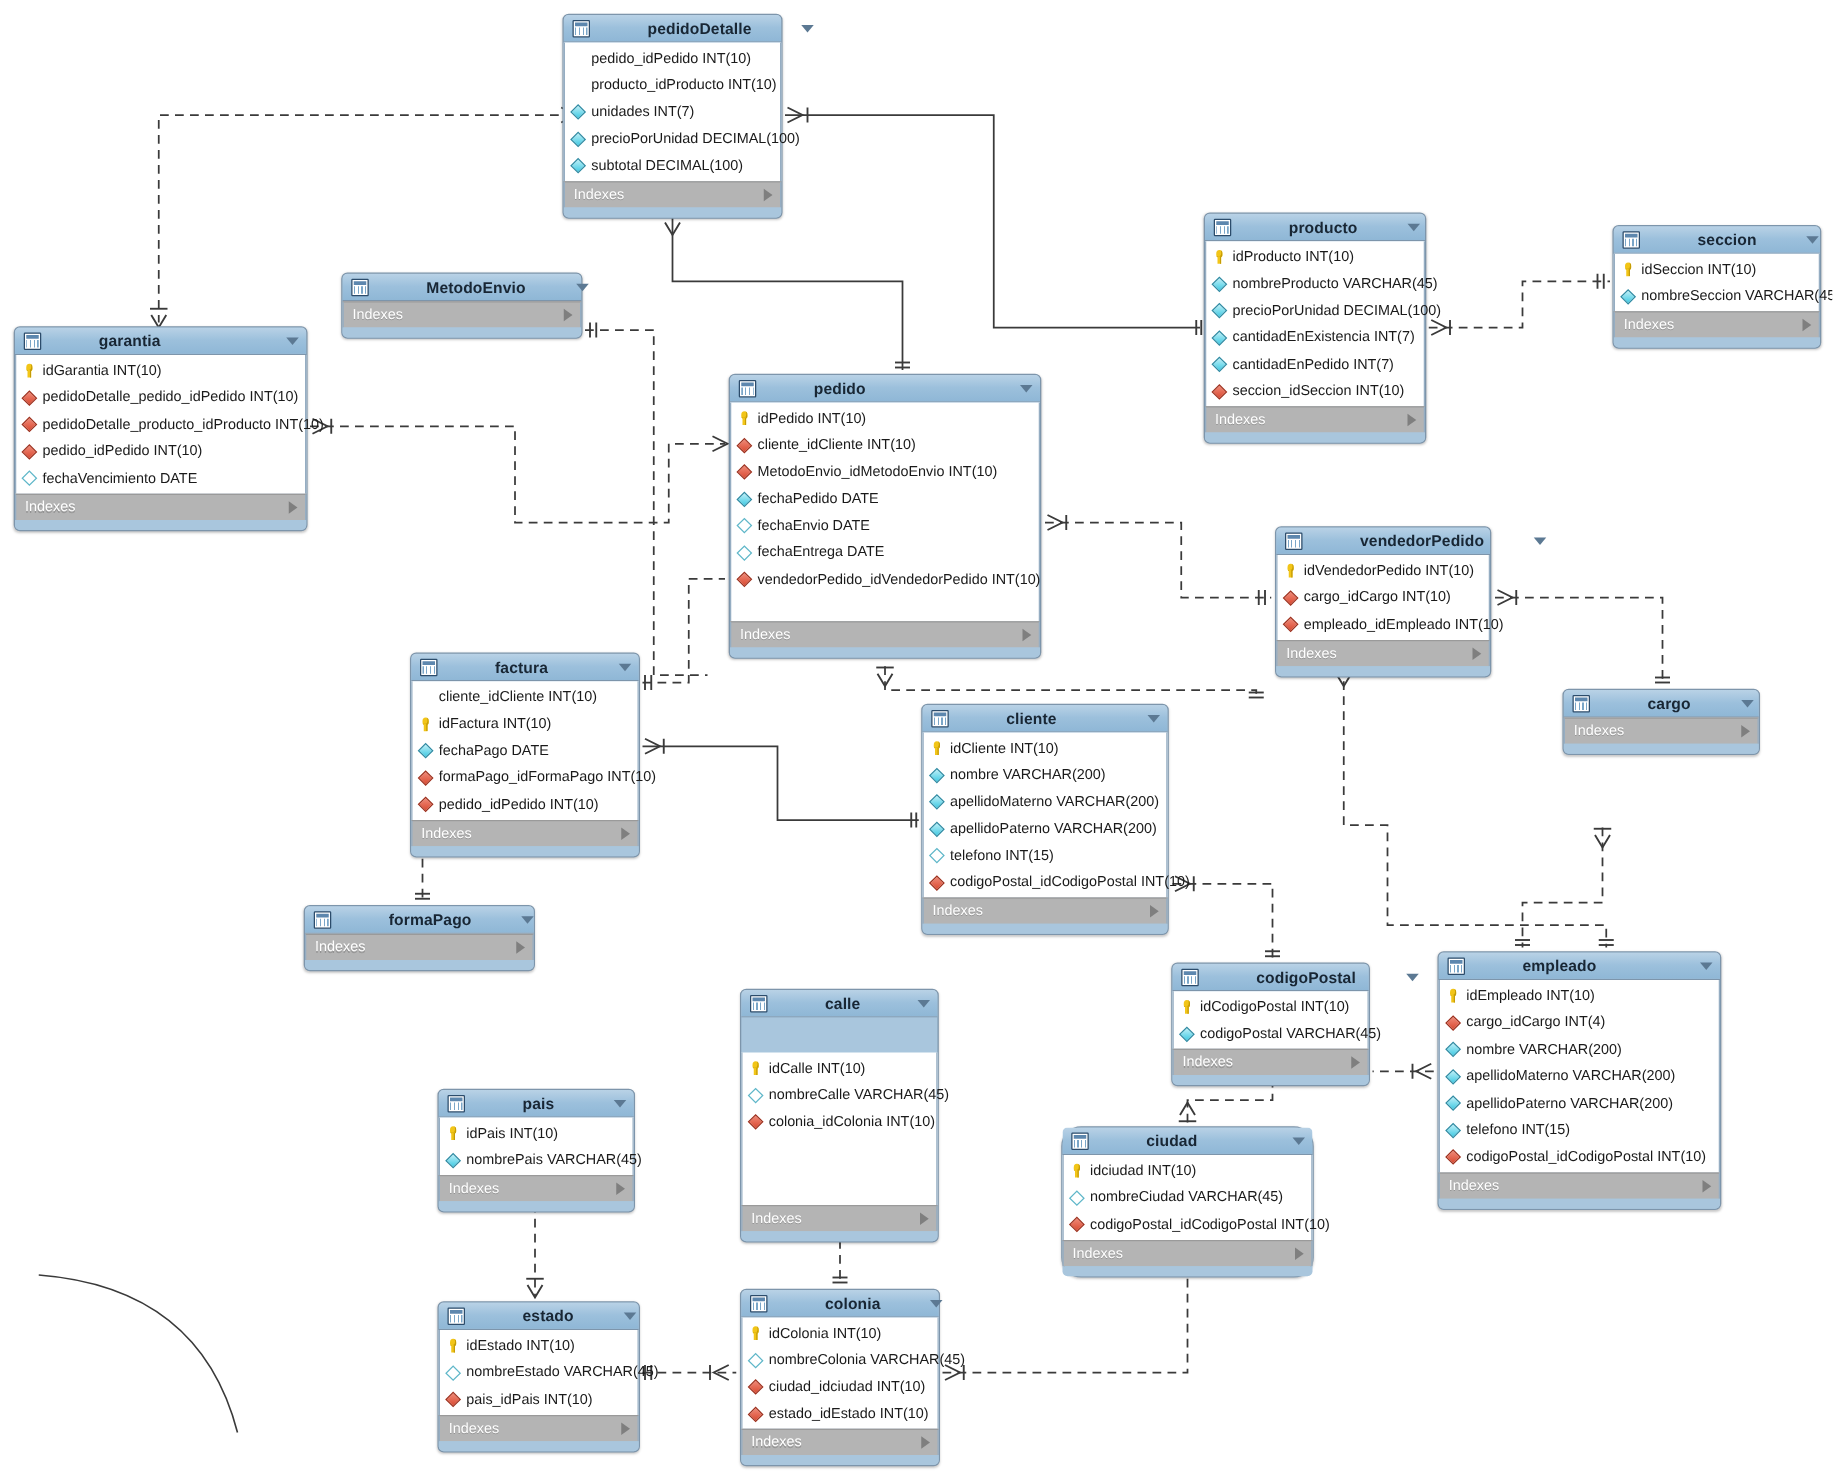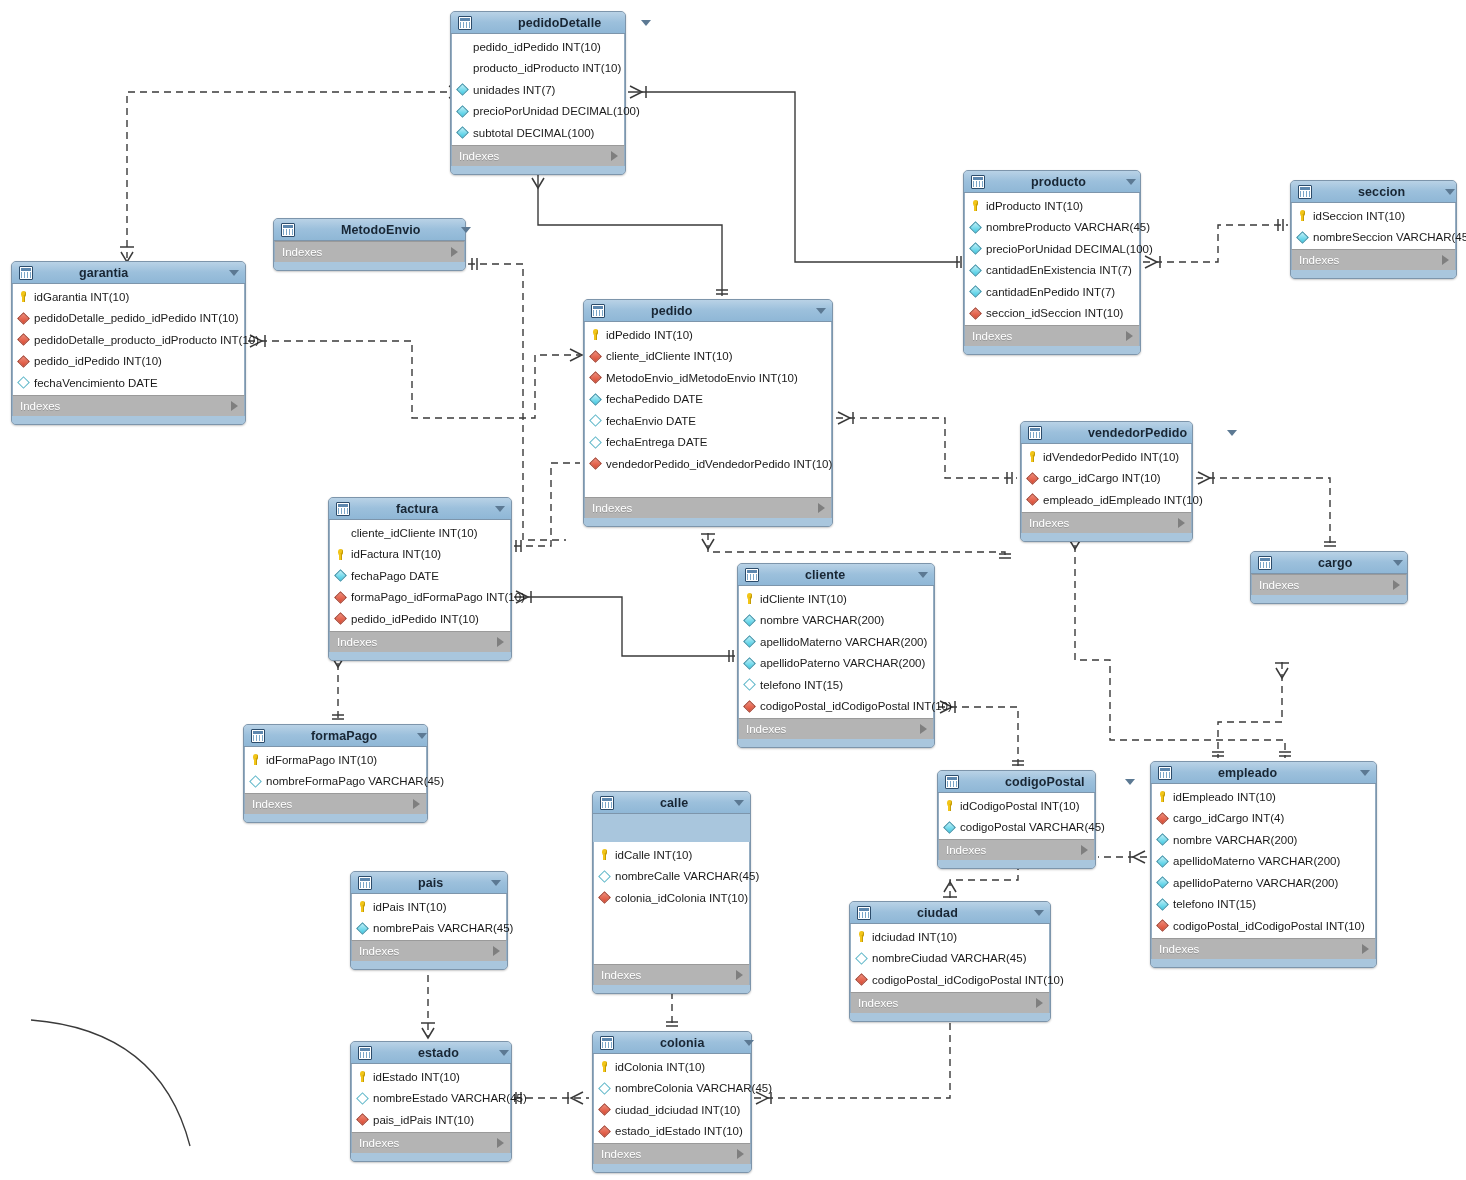--- a/index.html
+++ b/index.html
@@ -469,21 +469,21 @@
           <span class="ticon"></span>
           <span class="tname">cargo</span>
           <span class="caret"></span>
         </div>
         <div class="tfoot">
           <span class="flabel">Indexes</span>
           <span class="ftri"></span>
         </div>
         <div class="tskirt"></div>
       </div>
-      <div class="table" style="left: 328px; top: 497px; width: 184px;">
+      <div class="table" style="left: 328px; top: 522px; width: 184px;">
         <div class="thead">
           <span class="ticon"></span>
           <span class="tname">factura</span>
           <span class="caret"></span>
         </div>
         <div class="tbody">
           <div class="col">
             <span class="ico blank"></span>
             <span class="cname">cliente_idCliente INT(10)</span>
           </div>
@@ -563,245 +563,233 @@
           <span class="ftri"></span>
         </div>
         <div class="tskirt"></div>
       </div>
       <div class="table" style="left: 243px; top: 724px; width: 185px;">
         <div class="thead">
           <span class="ticon"></span>
           <span class="tname">formaPago</span>
           <span class="caret"></span>
         </div>
-        <div class="tbody">
-          <div class="col">
-            <span class="ico pk"></span>
-            <span class="cname">idFormaPago INT(10)</span>
+        <div class="tfoot">
+          <span class="flabel">Indexes</span>
+          <span class="ftri"></span>
+        </div>
+        <div class="tskirt"></div>
+      </div>
+      <div class="table" style="left: 937px; top: 770px; width: 159px;">
+        <div class="thead">
+          <span class="ticon"></span>
+          <span class="tname">codigoPostal</span>
+          <span class="caret"></span>
+        </div>
+        <div class="tbody">
+          <div class="col">
+            <span class="ico pk"></span>
+            <span class="cname">idCodigoPostal INT(10)</span>
+          </div>
+          <div class="col">
+            <span class="ico req">
+              <span class="dia"></span>
+            </span>
+            <span class="cname">codigoPostal VARCHAR(45)</span>
+          </div>
+        </div>
+        <div class="tfoot">
+          <span class="flabel">Indexes</span>
+          <span class="ftri"></span>
+        </div>
+        <div class="tskirt"></div>
+      </div>
+      <div class="table" style="left: 1150px; top: 761px; width: 227px;">
+        <div class="thead">
+          <span class="ticon"></span>
+          <span class="tname">empleado</span>
+          <span class="caret"></span>
+        </div>
+        <div class="tbody">
+          <div class="col">
+            <span class="ico pk"></span>
+            <span class="cname">idEmpleado INT(10)</span>
+          </div>
+          <div class="col">
+            <span class="ico fk">
+              <span class="dia"></span>
+            </span>
+            <span class="cname">cargo_idCargo INT(4)</span>
+          </div>
+          <div class="col">
+            <span class="ico req">
+              <span class="dia"></span>
+            </span>
+            <span class="cname">nombre VARCHAR(200)</span>
+          </div>
+          <div class="col">
+            <span class="ico req">
+              <span class="dia"></span>
+            </span>
+            <span class="cname">apellidoMaterno VARCHAR(200)</span>
+          </div>
+          <div class="col">
+            <span class="ico req">
+              <span class="dia"></span>
+            </span>
+            <span class="cname">apellidoPaterno VARCHAR(200)</span>
+          </div>
+          <div class="col">
+            <span class="ico req">
+              <span class="dia"></span>
+            </span>
+            <span class="cname">telefono INT(15)</span>
+          </div>
+          <div class="col">
+            <span class="ico fk">
+              <span class="dia"></span>
+            </span>
+            <span class="cname">codigoPostal_idCodigoPostal INT(10)</span>
+          </div>
+        </div>
+        <div class="tfoot">
+          <span class="flabel">Indexes</span>
+          <span class="ftri"></span>
+        </div>
+        <div class="tskirt"></div>
+      </div>
+      <div class="table" style="left: 592px; top: 791px; width: 159px;">
+        <div class="thead">
+          <span class="ticon"></span>
+          <span class="tname">calle</span>
+          <span class="caret"></span>
+        </div>
+        <div class="tbody" style="padding-bottom: 55px; margin-top: 28px;">
+          <div class="col">
+            <span class="ico pk"></span>
+            <span class="cname">idCalle INT(10)</span>
           </div>
           <div class="col">
             <span class="ico opt">
               <span class="dia"></span>
             </span>
-            <span class="cname">nombreFormaPago VARCHAR(45)</span>
-          </div>
-        </div>
-        <div class="tfoot">
-          <span class="flabel">Indexes</span>
-          <span class="ftri"></span>
-        </div>
-        <div class="tskirt"></div>
-      </div>
-      <div class="table" style="left: 937px; top: 770px; width: 159px;">
-        <div class="thead">
-          <span class="ticon"></span>
-          <span class="tname">codigoPostal</span>
-          <span class="caret"></span>
-        </div>
-        <div class="tbody">
-          <div class="col">
-            <span class="ico pk"></span>
-            <span class="cname">idCodigoPostal INT(10)</span>
-          </div>
-          <div class="col">
-            <span class="ico req">
-              <span class="dia"></span>
-            </span>
-            <span class="cname">codigoPostal VARCHAR(45)</span>
-          </div>
-        </div>
-        <div class="tfoot">
-          <span class="flabel">Indexes</span>
-          <span class="ftri"></span>
-        </div>
-        <div class="tskirt"></div>
-      </div>
-      <div class="table" style="left: 1150px; top: 761px; width: 227px;">
-        <div class="thead">
-          <span class="ticon"></span>
-          <span class="tname">empleado</span>
-          <span class="caret"></span>
-        </div>
-        <div class="tbody">
-          <div class="col">
-            <span class="ico pk"></span>
-            <span class="cname">idEmpleado INT(10)</span>
-          </div>
-          <div class="col">
-            <span class="ico fk">
-              <span class="dia"></span>
-            </span>
-            <span class="cname">cargo_idCargo INT(4)</span>
-          </div>
-          <div class="col">
-            <span class="ico req">
-              <span class="dia"></span>
-            </span>
-            <span class="cname">nombre VARCHAR(200)</span>
-          </div>
-          <div class="col">
-            <span class="ico req">
-              <span class="dia"></span>
-            </span>
-            <span class="cname">apellidoMaterno VARCHAR(200)</span>
-          </div>
-          <div class="col">
-            <span class="ico req">
-              <span class="dia"></span>
-            </span>
-            <span class="cname">apellidoPaterno VARCHAR(200)</span>
-          </div>
-          <div class="col">
-            <span class="ico req">
-              <span class="dia"></span>
-            </span>
-            <span class="cname">telefono INT(15)</span>
+            <span class="cname">nombreCalle VARCHAR(45)</span>
+          </div>
+          <div class="col">
+            <span class="ico fk">
+              <span class="dia"></span>
+            </span>
+            <span class="cname">colonia_idColonia INT(10)</span>
+          </div>
+        </div>
+        <div class="tfoot">
+          <span class="flabel">Indexes</span>
+          <span class="ftri"></span>
+        </div>
+        <div class="tskirt"></div>
+      </div>
+      <div class="table" style="left: 350px; top: 871px; width: 158px;">
+        <div class="thead">
+          <span class="ticon"></span>
+          <span class="tname">pais</span>
+          <span class="caret"></span>
+        </div>
+        <div class="tbody">
+          <div class="col">
+            <span class="ico pk"></span>
+            <span class="cname">idPais INT(10)</span>
+          </div>
+          <div class="col">
+            <span class="ico req">
+              <span class="dia"></span>
+            </span>
+            <span class="cname">nombrePais VARCHAR(45)</span>
+          </div>
+        </div>
+        <div class="tfoot">
+          <span class="flabel">Indexes</span>
+          <span class="ftri"></span>
+        </div>
+        <div class="tskirt"></div>
+      </div>
+      <div class="table" style="left: 849px; top: 901px; width: 202px; border-radius: 16px;">
+        <div class="thead">
+          <span class="ticon"></span>
+          <span class="tname">ciudad</span>
+          <span class="caret"></span>
+        </div>
+        <div class="tbody">
+          <div class="col">
+            <span class="ico pk"></span>
+            <span class="cname">idciudad INT(10)</span>
+          </div>
+          <div class="col">
+            <span class="ico opt">
+              <span class="dia"></span>
+            </span>
+            <span class="cname">nombreCiudad VARCHAR(45)</span>
           </div>
           <div class="col">
             <span class="ico fk">
               <span class="dia"></span>
             </span>
             <span class="cname">codigoPostal_idCodigoPostal INT(10)</span>
           </div>
         </div>
         <div class="tfoot">
           <span class="flabel">Indexes</span>
           <span class="ftri"></span>
         </div>
         <div class="tskirt"></div>
       </div>
-      <div class="table" style="left: 592px; top: 791px; width: 159px;">
-        <div class="thead">
-          <span class="ticon"></span>
-          <span class="tname">calle</span>
-          <span class="caret"></span>
-        </div>
-        <div class="tbody" style="padding-bottom: 55px; margin-top: 28px;">
-          <div class="col">
-            <span class="ico pk"></span>
-            <span class="cname">idCalle INT(10)</span>
+      <div class="table" style="left: 350px; top: 1041px; width: 162px;">
+        <div class="thead">
+          <span class="ticon"></span>
+          <span class="tname">estado</span>
+          <span class="caret"></span>
+        </div>
+        <div class="tbody">
+          <div class="col">
+            <span class="ico pk"></span>
+            <span class="cname">idEstado INT(10)</span>
           </div>
           <div class="col">
             <span class="ico opt">
               <span class="dia"></span>
             </span>
-            <span class="cname">nombreCalle VARCHAR(45)</span>
-          </div>
-          <div class="col">
-            <span class="ico fk">
-              <span class="dia"></span>
-            </span>
-            <span class="cname">colonia_idColonia INT(10)</span>
-          </div>
-        </div>
-        <div class="tfoot">
-          <span class="flabel">Indexes</span>
-          <span class="ftri"></span>
-        </div>
-        <div class="tskirt"></div>
-      </div>
-      <div class="table" style="left: 350px; top: 871px; width: 158px;">
-        <div class="thead">
-          <span class="ticon"></span>
-          <span class="tname">pais</span>
-          <span class="caret"></span>
-        </div>
-        <div class="tbody">
-          <div class="col">
-            <span class="ico pk"></span>
-            <span class="cname">idPais INT(10)</span>
-          </div>
-          <div class="col">
-            <span class="ico req">
-              <span class="dia"></span>
-            </span>
-            <span class="cname">nombrePais VARCHAR(45)</span>
-          </div>
-        </div>
-        <div class="tfoot">
-          <span class="flabel">Indexes</span>
-          <span class="ftri"></span>
-        </div>
-        <div class="tskirt"></div>
-      </div>
-      <div class="table" style="left: 849px; top: 901px; width: 202px;">
-        <div class="thead">
-          <span class="ticon"></span>
-          <span class="tname">ciudad</span>
-          <span class="caret"></span>
-        </div>
-        <div class="tbody">
-          <div class="col">
-            <span class="ico pk"></span>
-            <span class="cname">idciudad INT(10)</span>
+            <span class="cname">nombreEstado VARCHAR(45)</span>
+          </div>
+          <div class="col">
+            <span class="ico fk">
+              <span class="dia"></span>
+            </span>
+            <span class="cname">pais_idPais INT(10)</span>
+          </div>
+        </div>
+        <div class="tfoot">
+          <span class="flabel">Indexes</span>
+          <span class="ftri"></span>
+        </div>
+        <div class="tskirt"></div>
+      </div>
+      <div class="table" style="left: 592px; top: 1031px; width: 160px;">
+        <div class="thead">
+          <span class="ticon"></span>
+          <span class="tname">colonia</span>
+          <span class="caret"></span>
+        </div>
+        <div class="tbody">
+          <div class="col">
+            <span class="ico pk"></span>
+            <span class="cname">idColonia INT(10)</span>
           </div>
           <div class="col">
             <span class="ico opt">
               <span class="dia"></span>
             </span>
-            <span class="cname">nombreCiudad VARCHAR(45)</span>
-          </div>
-          <div class="col">
-            <span class="ico fk">
-              <span class="dia"></span>
-            </span>
-            <span class="cname">codigoPostal_idCodigoPostal INT(10)</span>
-          </div>
-        </div>
-        <div class="tfoot">
-          <span class="flabel">Indexes</span>
-          <span class="ftri"></span>
-        </div>
-        <div class="tskirt"></div>
-      </div>
-      <div class="table" style="left: 350px; top: 1041px; width: 162px;">
-        <div class="thead">
-          <span class="ticon"></span>
-          <span class="tname">estado</span>
-          <span class="caret"></span>
-        </div>
-        <div class="tbody">
-          <div class="col">
-            <span class="ico pk"></span>
-            <span class="cname">idEstado INT(10)</span>
-          </div>
-          <div class="col">
-            <span class="ico opt">
-              <span class="dia"></span>
-            </span>
-            <span class="cname">nombreEstado VARCHAR(45)</span>
-          </div>
-          <div class="col">
-            <span class="ico fk">
-              <span class="dia"></span>
-            </span>
-            <span class="cname">pais_idPais INT(10)</span>
-          </div>
-        </div>
-        <div class="tfoot">
-          <span class="flabel">Indexes</span>
-          <span class="ftri"></span>
-        </div>
-        <div class="tskirt"></div>
-      </div>
-      <div class="table" style="left: 592px; top: 1031px; width: 160px;">
-        <div class="thead">
-          <span class="ticon"></span>
-          <span class="tname">colonia</span>
-          <span class="caret"></span>
-        </div>
-        <div class="tbody">
-          <div class="col">
-            <span class="ico pk"></span>
-            <span class="cname">idColonia INT(10)</span>
-          </div>
-          <div class="col">
-            <span class="ico opt">
-              <span class="dia"></span>
-            </span>
             <span class="cname">nombreColonia VARCHAR(45)</span>
           </div>
           <div class="col">
             <span class="ico fk">
               <span class="dia"></span>
             </span>
             <span class="cname">ciudad_idciudad INT(10)</span>
           </div>
           <div class="col">
             <span class="ico fk">

